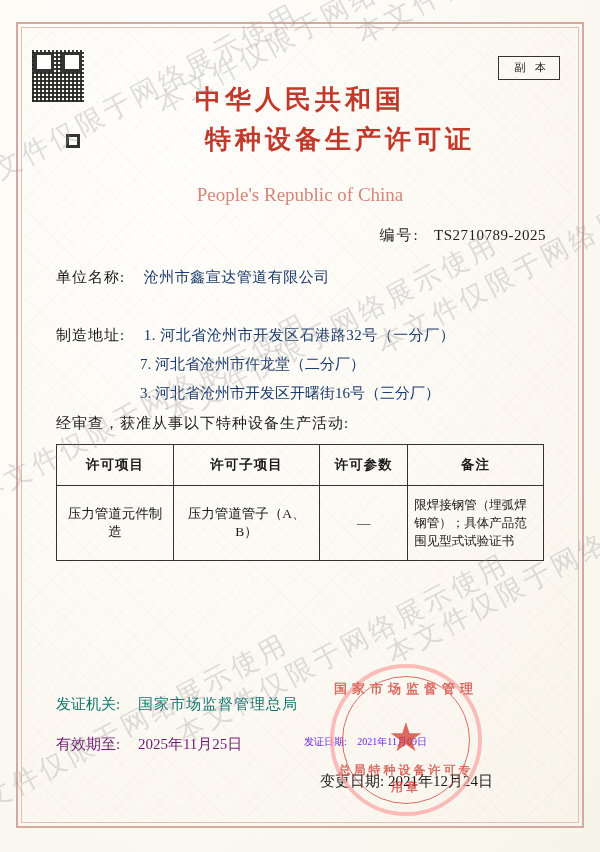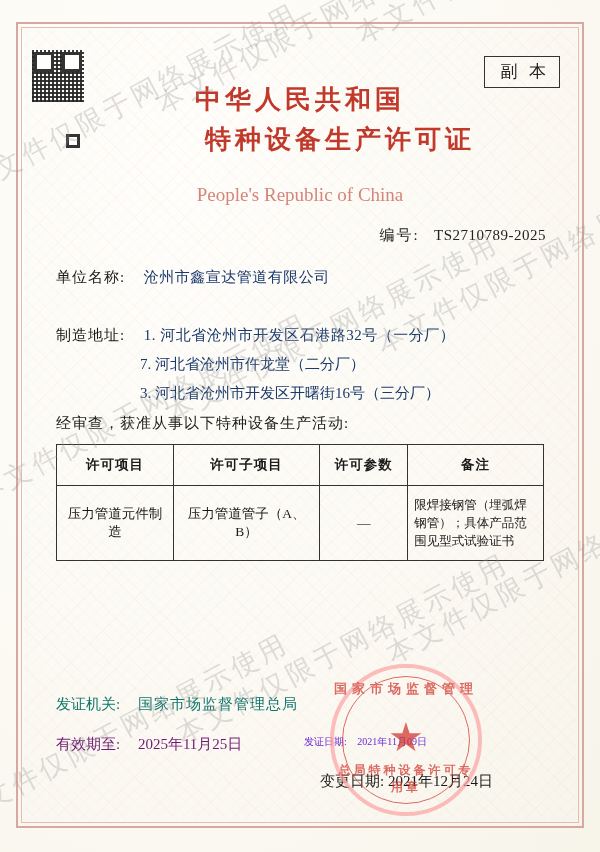--- a/index.html
+++ b/index.html
@@ -91,21 +91,21 @@
     box-sizing: border-box;
   }
 
   
   .fuben {
     position: absolute;
     right: 40px;
     top: 56px;
     border: 1.5px solid #333;
     padding: 3px 10px 4px 16px;
-    font-size: 17px;
+    font-size: 11px;
     letter-spacing: 3px;
     color: #222;
     font-family: "DejaVu Serif", serif;
   }
 
   
   .title-zh1, .title-zh2 {
     position: absolute;
     width: 100%;
     text-align: center;

